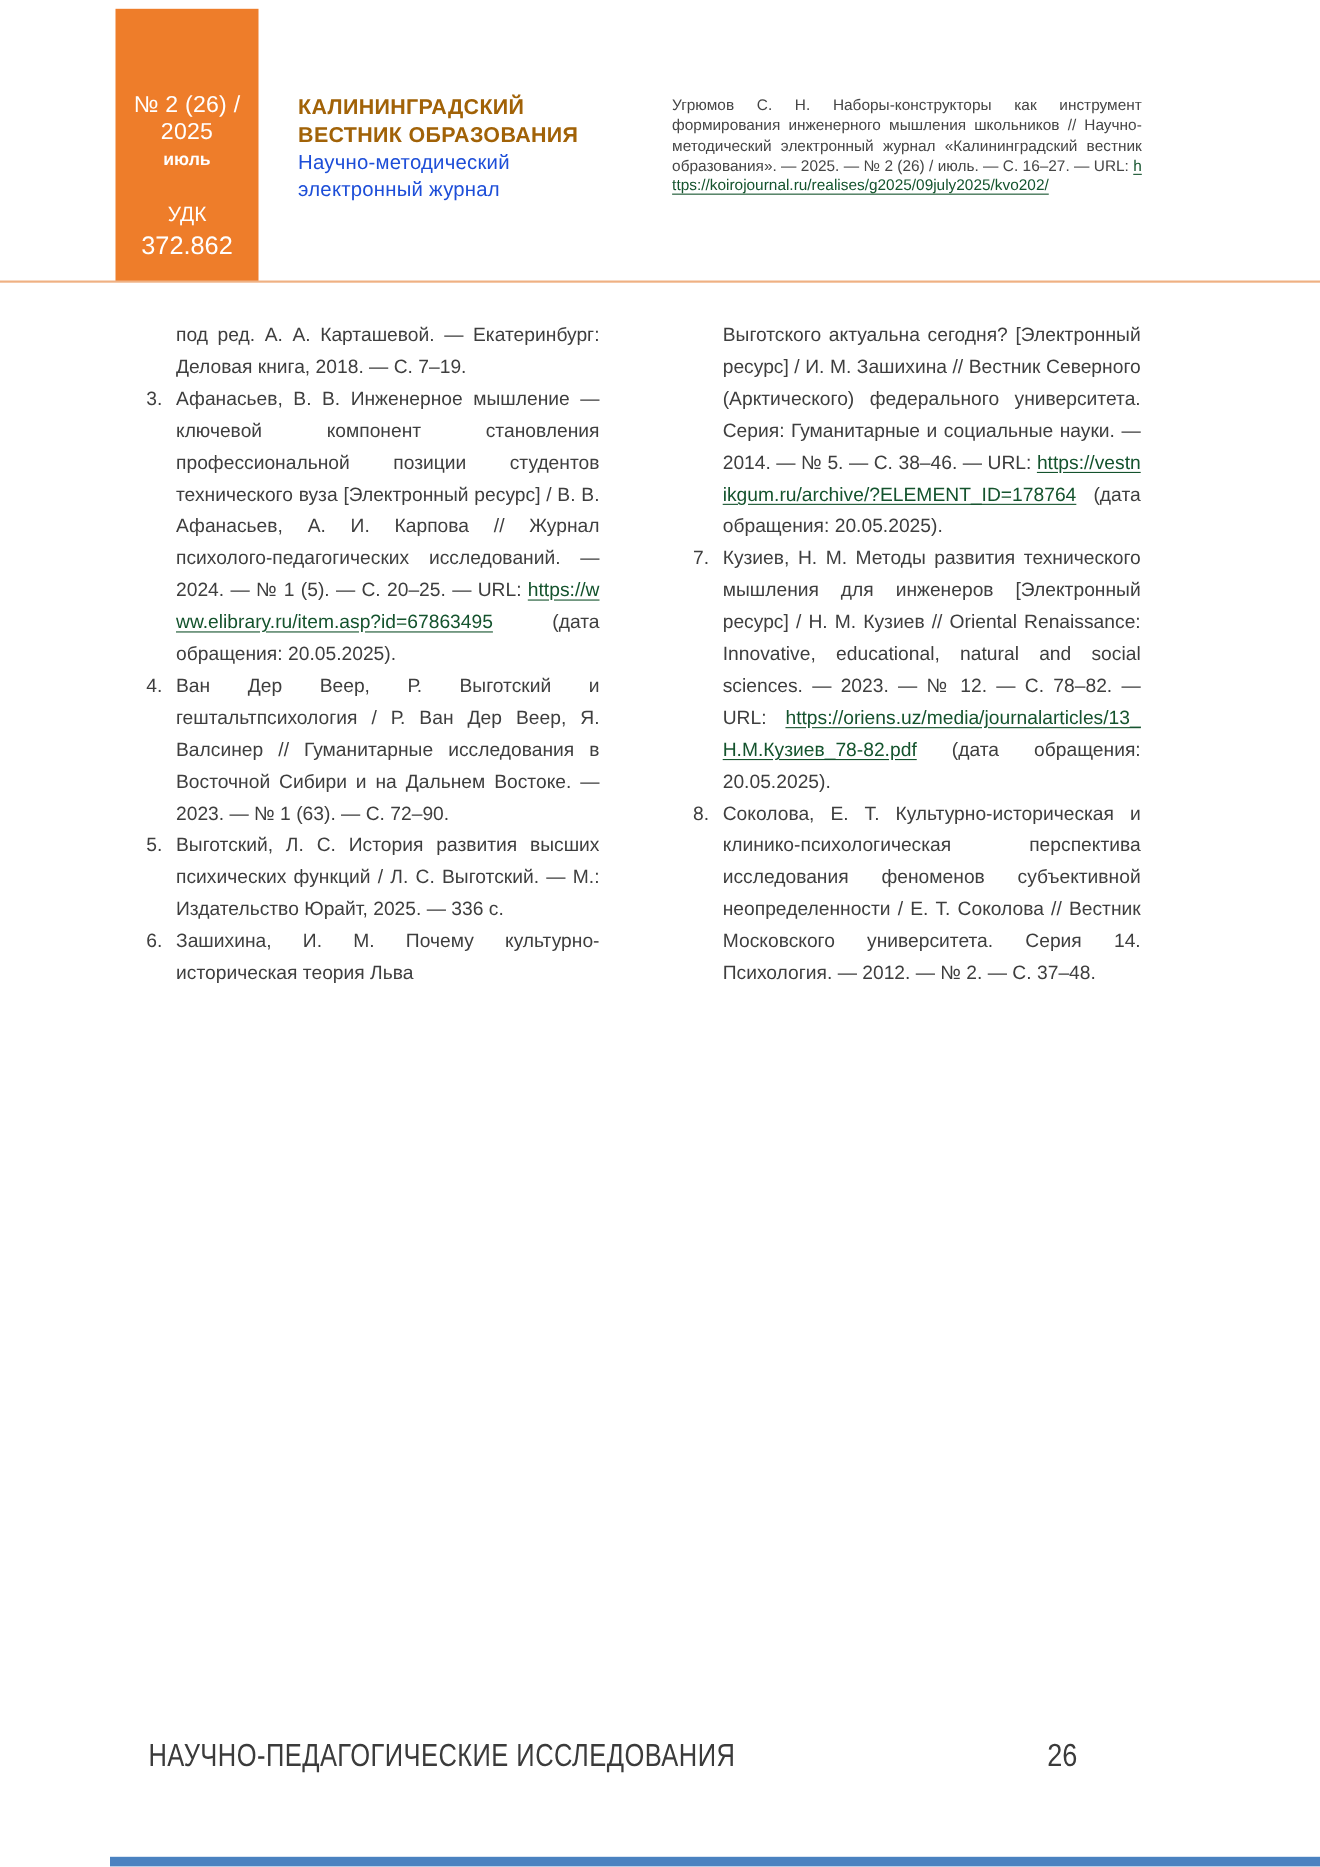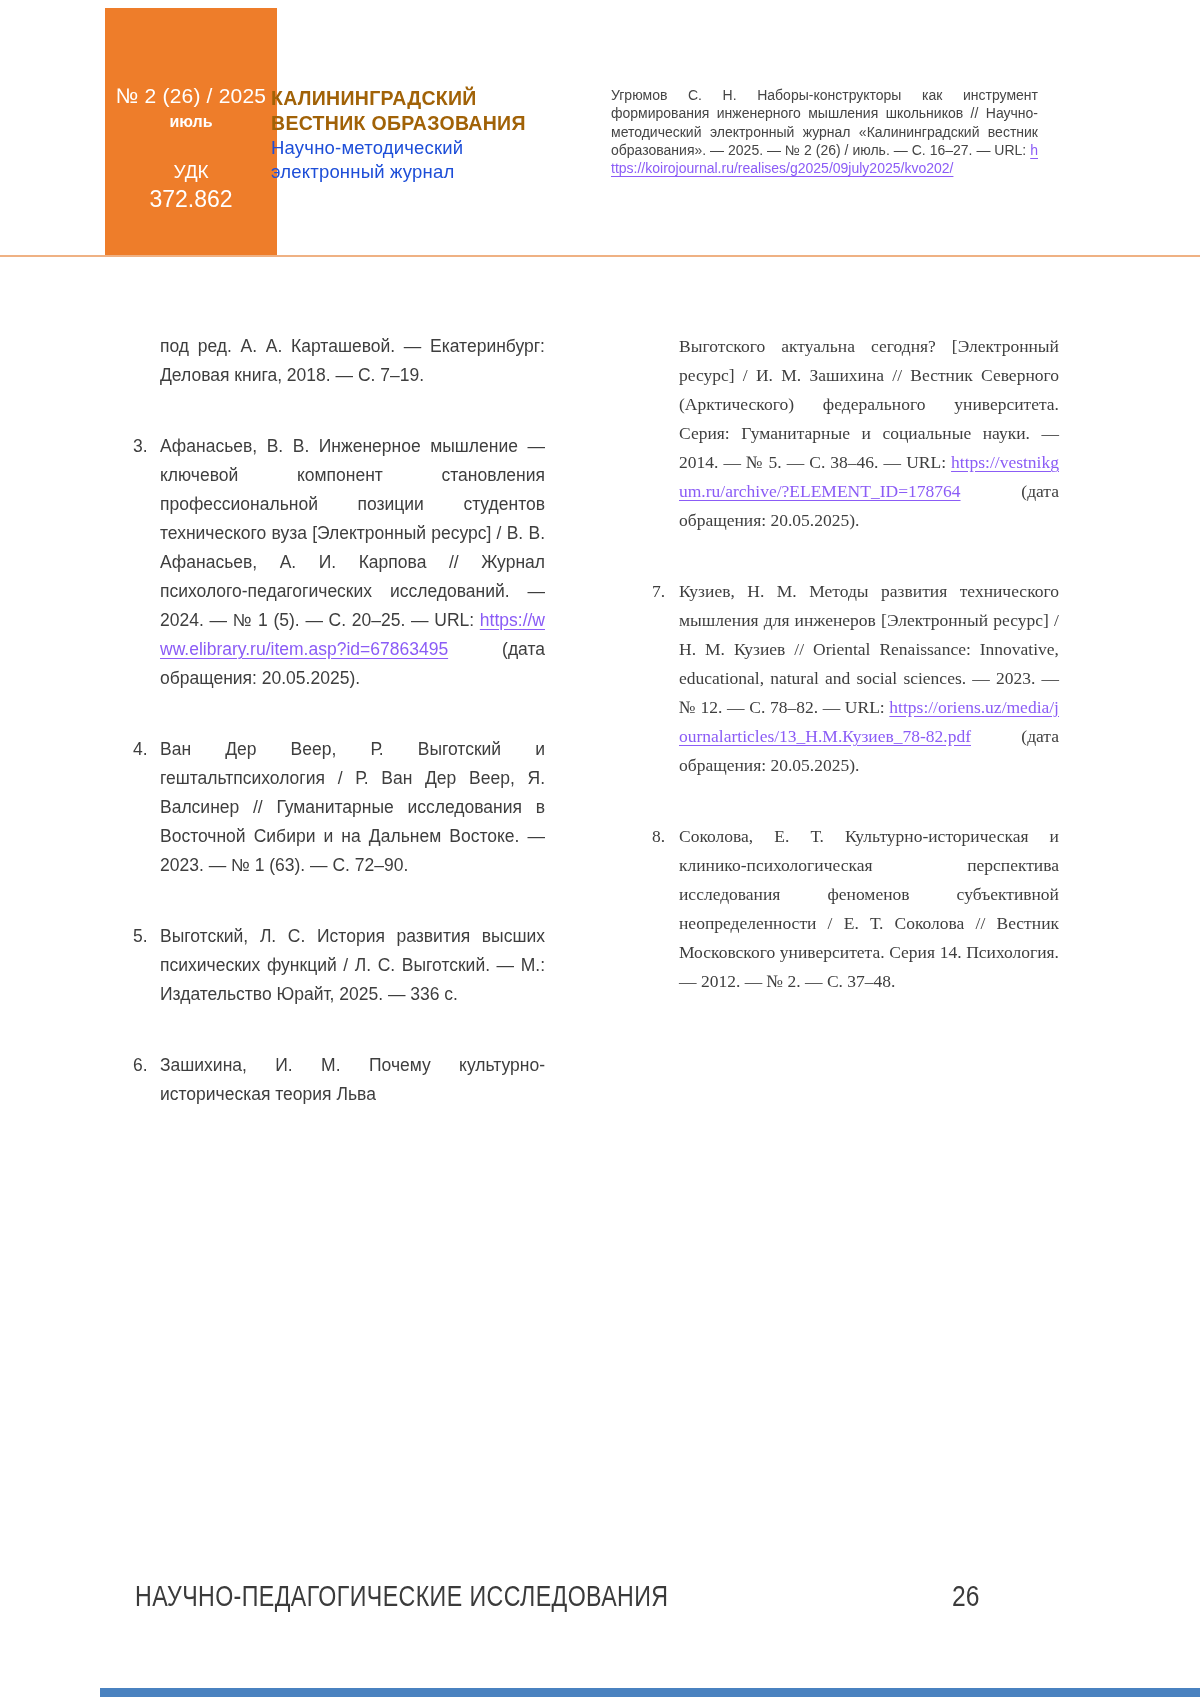--- a/index.html
+++ b/index.html
@@ -1,42 +1,42 @@
 <!DOCTYPE html>
 <html lang="ru"><head>
 <meta charset="utf-8">
 <style>
   html,body{margin:0;padding:0;background:#ffffff;}
   .page{position:relative;width:1200px;height:1697px;background:#ffffff;overflow:hidden;
         font-family:"Liberation Sans",sans-serif;color:#3e3e3e;}
 
   
-  .badge{position:absolute;left:105px;top:8px;width:172px;height:248px;
+  .badge{position:absolute;left:105px;top:8px;width:130px;height:248px;
          background:#ee7d2a;color:#ffffff;text-align:center;}
   .badge-issue{margin-top:76px;font-size:21px;font-weight:400;letter-spacing:.2px;}
   .badge-month{margin-top:5px;font-size:16px;font-weight:700;}
   .badge-udk{margin-top:30px;font-size:19px;font-weight:400;}
   .badge-udk-num{margin-top:3px;font-size:23px;font-weight:400;}
 
   .journal-title{position:absolute;left:271px;top:86px;}
   .jt-bold{font-size:19.5px;font-weight:700;line-height:25px;color:#a16207;letter-spacing:.3px;}
   .jt-reg{font-size:18.5px;font-weight:400;line-height:24px;color:#1d4ed8;letter-spacing:.2px;}
 
   .citation{position:absolute;left:611px;top:86px;width:427px;
             font-size:14px;line-height:18.3px;text-align:justify;color:#454545;}
   .orange-rule{position:absolute;left:0;top:255px;width:1200px;height:2px;background:#efb183;}
 
   
   .col{position:absolute;top:290px;font-size:17.5px;line-height:29px;
        text-align:justify;color:#3e3e3e;}
   .col-left{left:133px;width:412px;}
-  .col-right{left:652px;width:407px;font-family:Liberation Serif, serif;}
-  .ref-item{position:relative;padding-left:27px;margin-top:42px;}
+  .col-right{left:630px;width:407px;}
+  .ref-item{position:relative;padding-left:27px;}
   .ref-num{position:absolute;left:0;top:0;}
-  .ref-link{color:#8b5cf6;text-decoration:underline;text-underline-offset:3px;word-break:break-all;}
+  .ref-link{color:#14532d;text-decoration:underline;text-underline-offset:3px;word-break:break-all;}
 
   
   .footer-title{position:absolute;left:135px;top:1580px;font-size:29px;color:#3b3b3b;
                 white-space:nowrap;transform:scaleX(0.80);transform-origin:left top;letter-spacing:.5px;}
   .footer-page{position:absolute;left:952px;top:1580px;font-size:29px;color:#3b3b3b;
                transform:scaleX(0.85);transform-origin:left top;}
   .footer-bar{position:absolute;left:100px;top:1688px;width:1100px;height:9px;background:#4a82c0;}
 </style>
 </head>
 <body>

